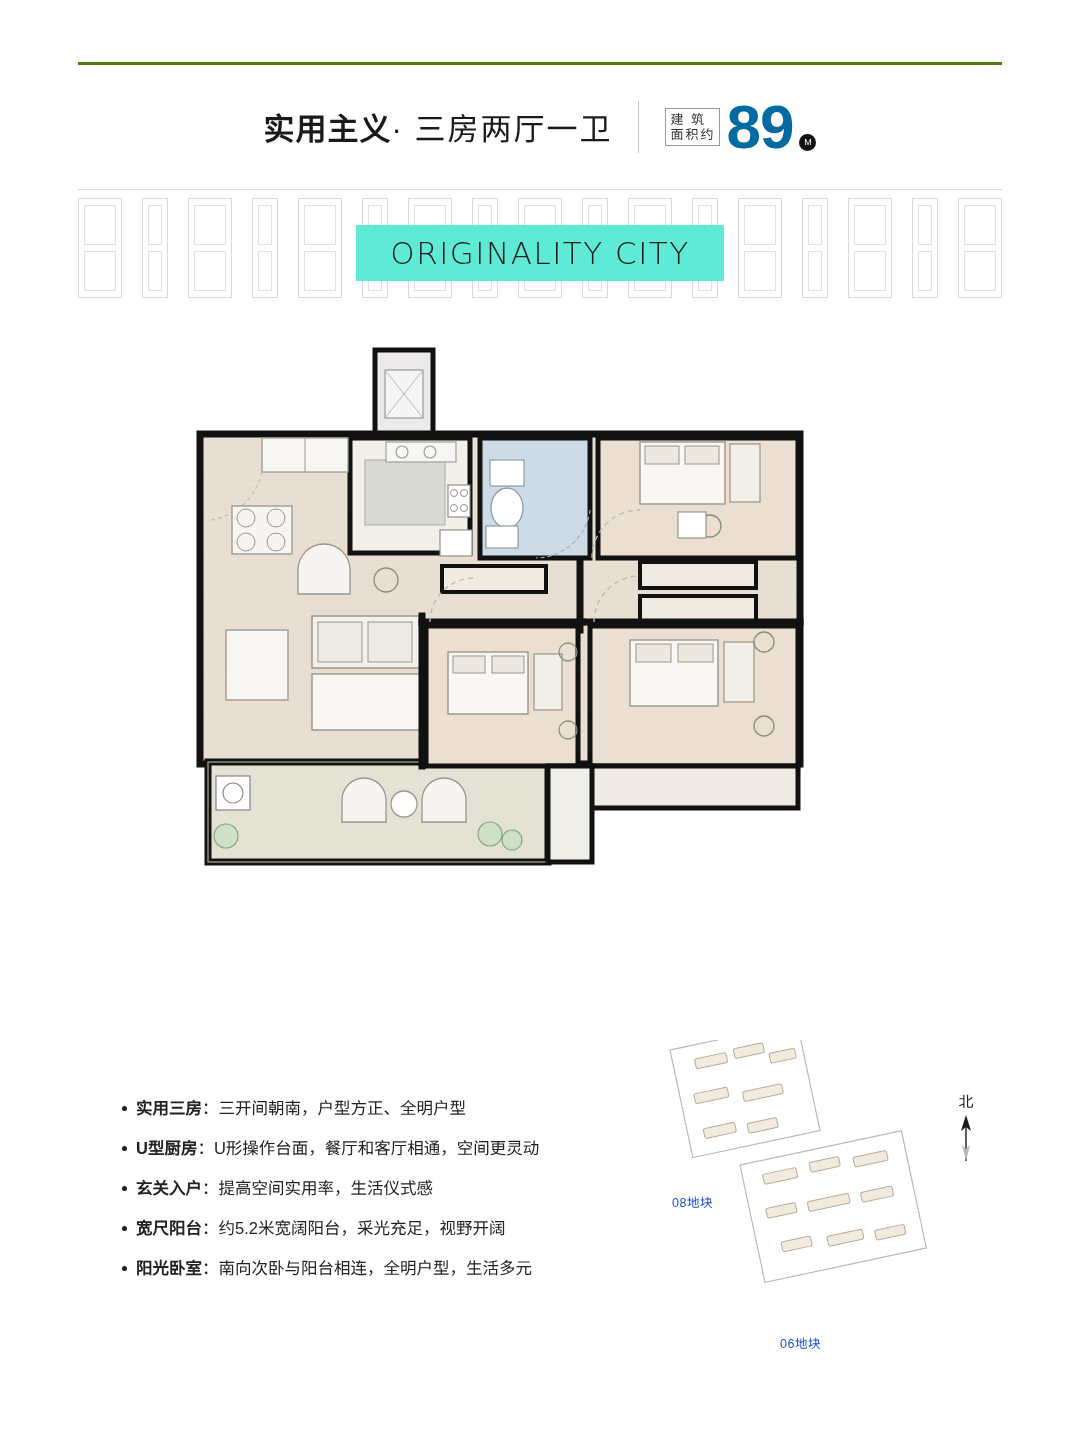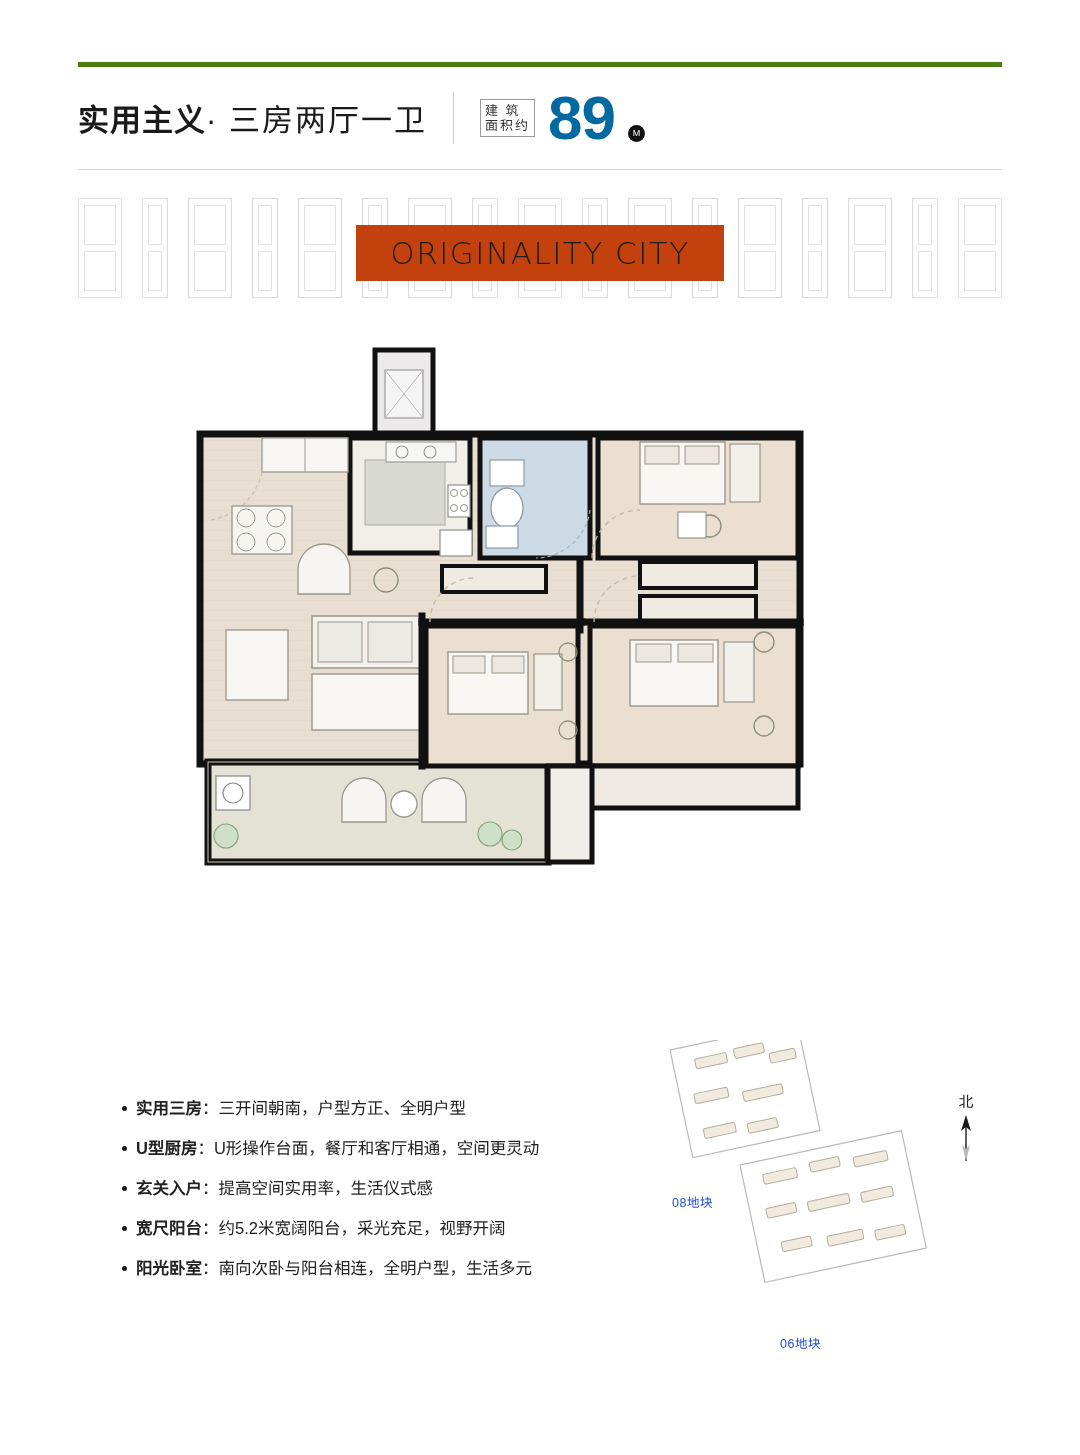--- a/index.html
+++ b/index.html
@@ -12,35 +12,35 @@
     width: 1080px; height: 1455px;
     position: relative;
     font-family: "Liberation Sans", sans-serif;
     color: #1a1a1a;
     overflow: hidden;
   }
 
   
   .header {
     position: absolute;
-    left: 78px; top: 62px; width: 924px; height: 108px;
-    border-top: 5px solid #4d7c0f;
+    left: 78px; top: 62px; width: 924px; height: 128px;
+    border-top: 3px solid #4d7c0f;
     border-bottom: 1px solid #d8d8d8;
-    display: flex; align-items: center; justify-content: flex-start;
+    display: flex; align-items: center; justify-content: center;
   }
   .header-inner { display: flex; align-items: center; gap: 26px; }
   .title-main {
     font-size: 31px; letter-spacing: 1px; white-space: nowrap;
   }
   .title-main .strong { font-weight: bold; }
   .title-main .light { font-weight: normal; letter-spacing: 2px;}
   .divider-v {
     width: 1px; height: 52px; background: #c9c9c9;
   }
-  .area-block { display: flex; align-items: flex-end; gap: 13px; }
+  .area-block { display: flex; align-items: flex-end; gap: 6px; }
   .area-label {
     display: flex; flex-direction: column;
     border: 1px solid #9a9a9a;
     padding: 3px 4px;
     font-size: 13px; line-height: 15px; letter-spacing: 2px;
     color: #333; margin-bottom: 9px;
   }
   .area-label span { display: block; white-space: nowrap; }
   .area-num {
     font-size: 62px; font-weight: bold; line-height: 0.9;
@@ -70,21 +70,21 @@
     display: flex; flex-direction: column; align-items: center;
     justify-content: space-between; padding: 6px 5px;
   }
   .door i {
     display: block; width: 100%; height: 40px;
     border: 1px solid #e0e0e0;
   }
   .door.slim { width: 26px; }
   .banner-title {
     position: relative;
-    background: #c2410c;
+    background: #5eead4;
     padding: 10px 34px;
     font-size: 31px; letter-spacing: 1.5px;
     font-family: "DejaVu Sans", sans-serif;
     font-weight: 300;
     color: #1c1c1c; white-space: nowrap;
   }
 
   
   .plan-wrap {
     position: absolute; left: 0; top: 330px;

